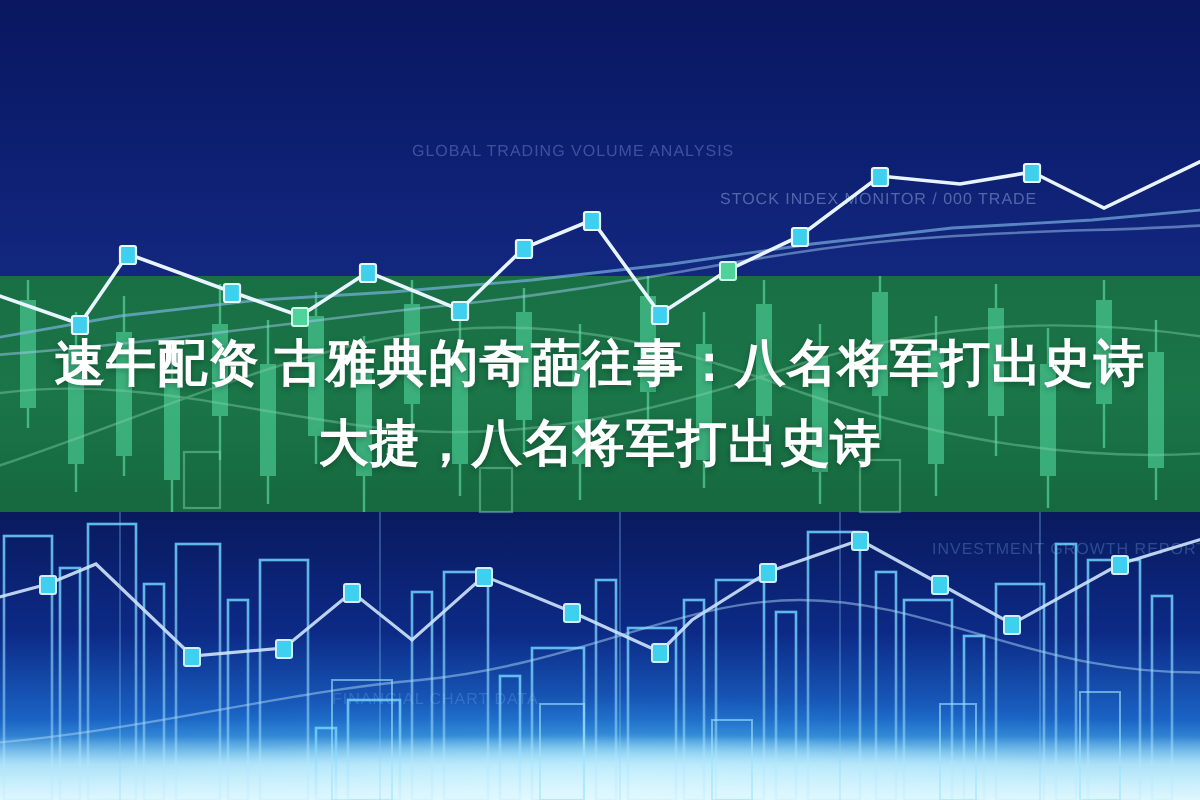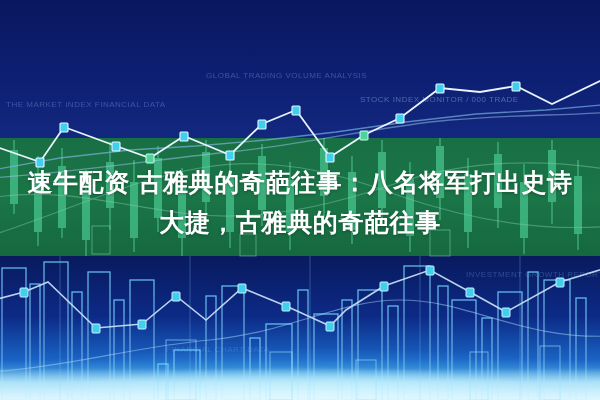--- a/index.html
+++ b/index.html
@@ -277,24 +277,23 @@
       <g fill="#4fd39a" stroke="#ccffe8" stroke-width="1">
         <rect x="146" y="154" width="8" height="9" rx="1"></rect>
         <rect x="360" y="131" width="8" height="9" rx="1"></rect>
       </g>
     </g>
   </svg>
 
   <div class="bottom-glow"></div>
   <div class="bottom-glow2"></div>
 
-  <div class="faint-text t1">THE MARKET INDEX FINANCIAL DATA</div>
   <div class="faint-text t2">GLOBAL TRADING VOLUME ANALYSIS</div>
   <div class="faint-text t3">STOCK INDEX MONITOR / 000 TRADE</div>
   <div class="faint-text t4">FINANCIAL CHART DATA</div>
   <div class="faint-text t5">INVESTMENT GROWTH REPORT</div>
 
   <div class="title-wrap">
     <span class="title-line">速牛配资 古雅典的奇葩往事：八名将军打出史诗</span>
-    <span class="title-line">大捷，古雅典的奇葩往事</span>
+    <span class="title-line">大捷，八名将军打出史诗</span>
   </div>
 
 </div>
 
 </body></html>

